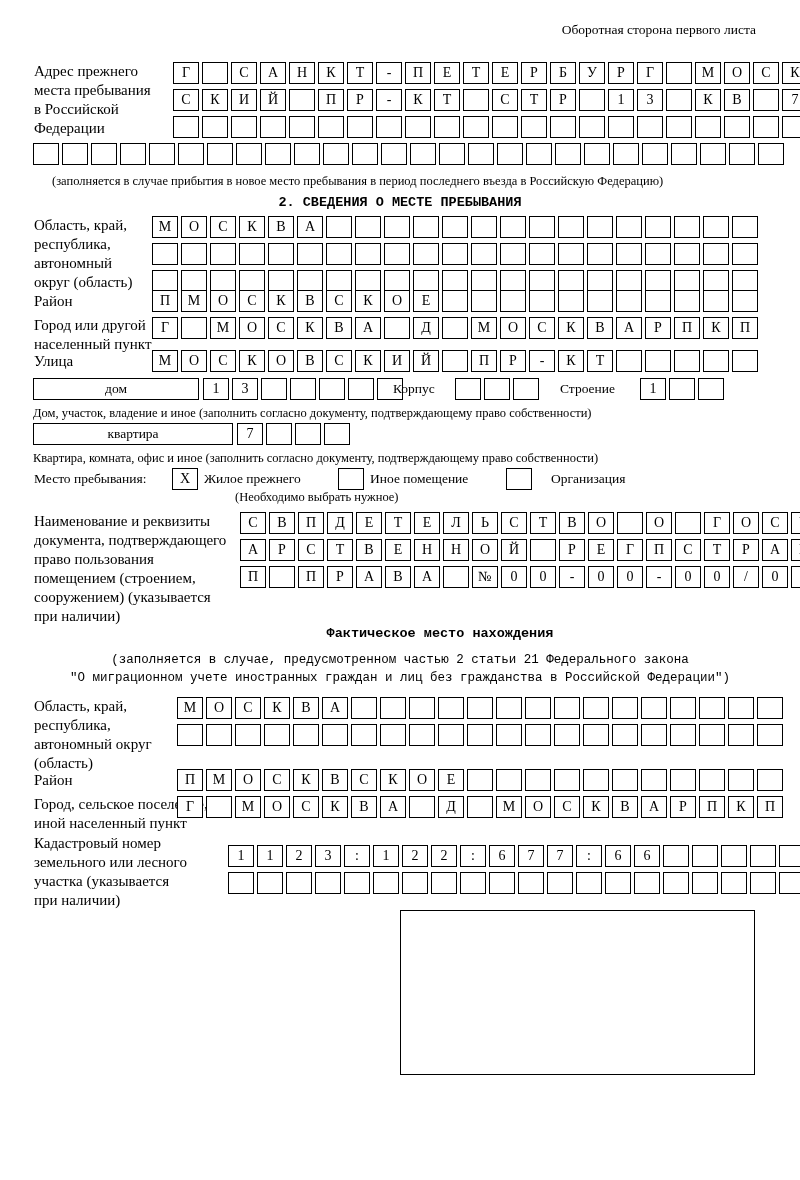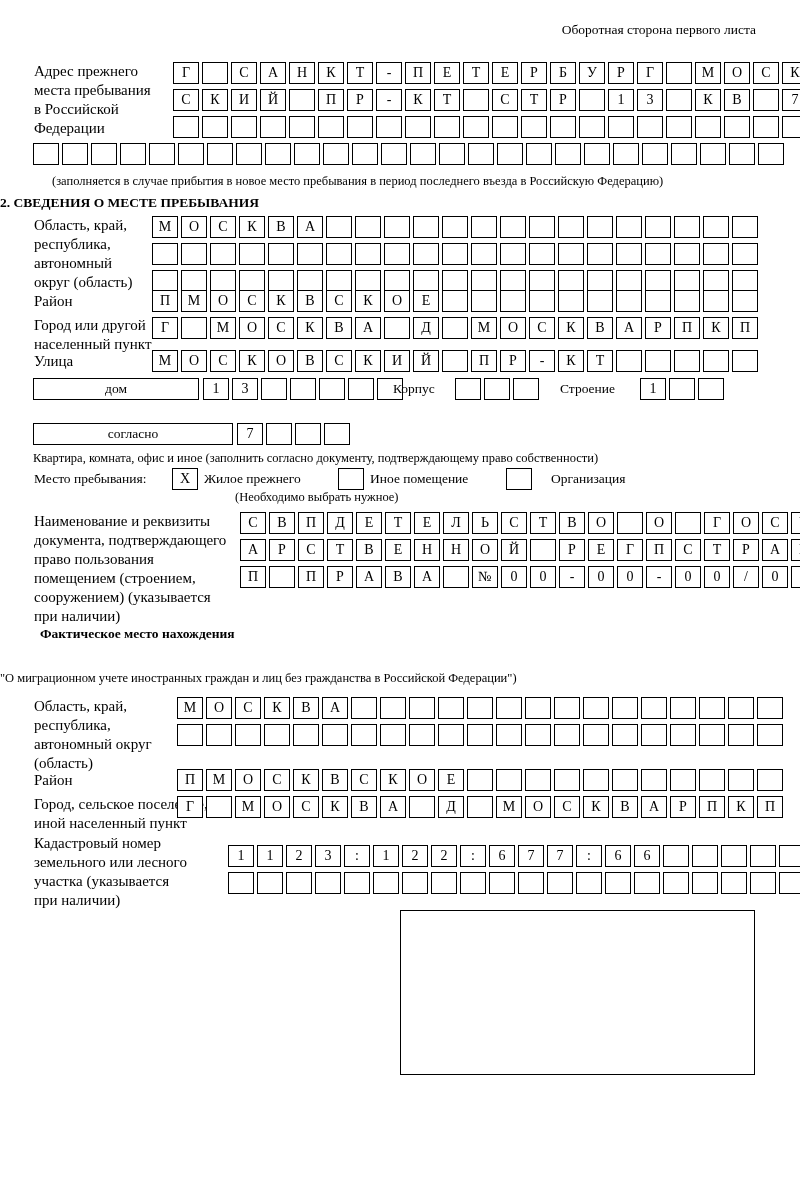--- a/index.html
+++ b/index.html
@@ -31,21 +31,23 @@
     font-size: 15px;
     line-height: 19px;
     white-space: pre-line;
   }
   .lbl.small {
     font-size: 12.5px;
   }
   .center-lbl {
     position: absolute;
     width: 100%;
+    text-align: center;
     font-size: 13.5px;
+    font-family: Liberation Mono, monospace;
   }
   .bold {
     font-weight: bold;
   }
   .boxrow {
     position: absolute;
     display: flex;
   }
   .cell {
     width: 26px;
@@ -366,22 +368,23 @@
       <div class="cell"></div>
       <div class="cell"></div>
       <div class="cell"></div>
     </div>
   <div class="inline-lbl" style="left:560px; top:381px;">Строение</div>
   <div class="boxrow" id="s2-stroenie" style="left:640px; top:378px;">
       <div class="cell">1</div>
       <div class="cell"></div>
       <div class="cell"></div>
     </div>
-
-  <div class="wide-label-box" style="left:33px; top:423px; width:200px;">согласно</div>
+  <div class="lbl small" style="left:33px; top:404px;">Дом, участок, владение и иное (заполнить согласно документу, подтверждающему право собственности)</div>
+
+  <div class="wide-label-box" style="left:33px; top:423px; width:200px;">квартира</div>
   <div class="boxrow" id="s2-flat" style="left:237px; top:423px;">
       <div class="cell">7</div>
       <div class="cell"></div>
       <div class="cell"></div>
       <div class="cell"></div>
     </div>
   <div class="lbl small" style="left:33px; top:449px;">Квартира, комната, офис и иное (заполнить согласно документу, подтверждающему право собственности)</div>
 
   <div class="inline-lbl" style="left:34px; top:471px;">Место пребывания:</div>
   <div class="cell" style="position:absolute; left:172px; top:468px;">X</div>
@@ -459,20 +462,21 @@
       <div class="cell">0</div>
       <div class="cell">-</div>
       <div class="cell">0</div>
       <div class="cell">0</div>
       <div class="cell">/</div>
       <div class="cell">0</div>
       <div class="cell">0</div>
     </div>
 
   <div class="center-lbl bold" style="top:626px;padding-left:40px;">Фактическое место нахождения</div>
+  <div class="center-lbl" style="top:653px; font-size:12.5px;">(заполняется в случае, предусмотренном частью 2 статьи 21 Федерального закона</div>
   <div class="center-lbl" style="top:671px; font-size:12.5px;">"О миграционном учете иностранных граждан и лиц без гражданства в Российской Федерации")</div>
 
   <div class="lbl" style="left:34px; top:697px;">Область, край,
 республика,
 автономный округ
 (область)</div>
   <div class="boxrow" id="al-region-0" style="left:177px; top:697px;">
       <div class="cell">М</div>
       <div class="cell">О</div>
       <div class="cell">С</div>

